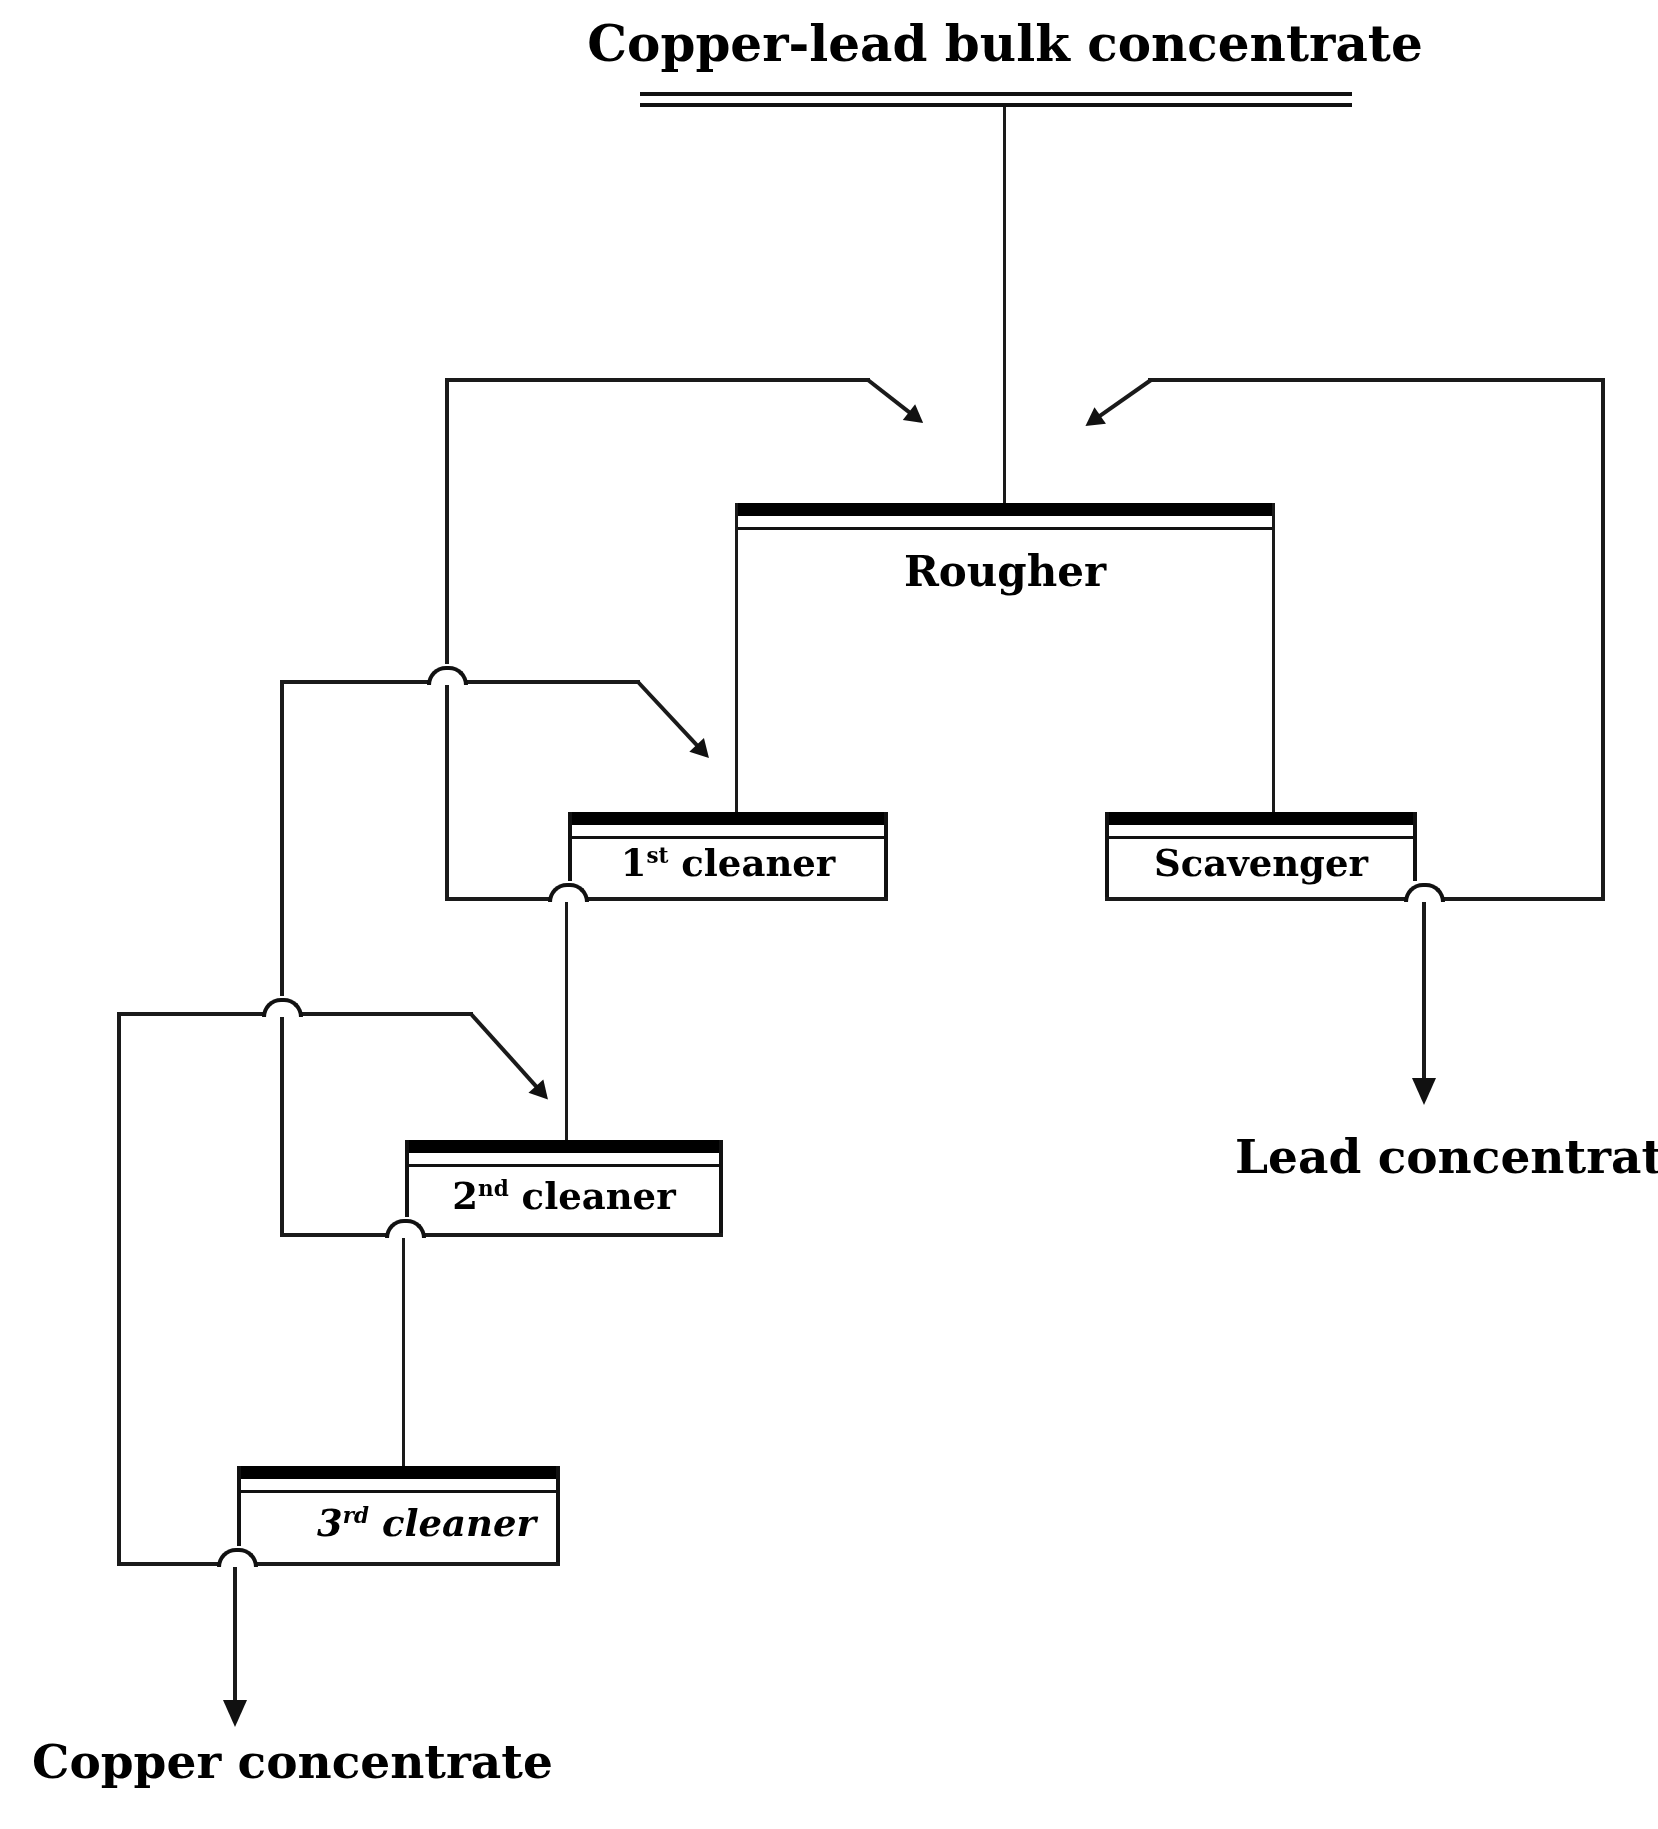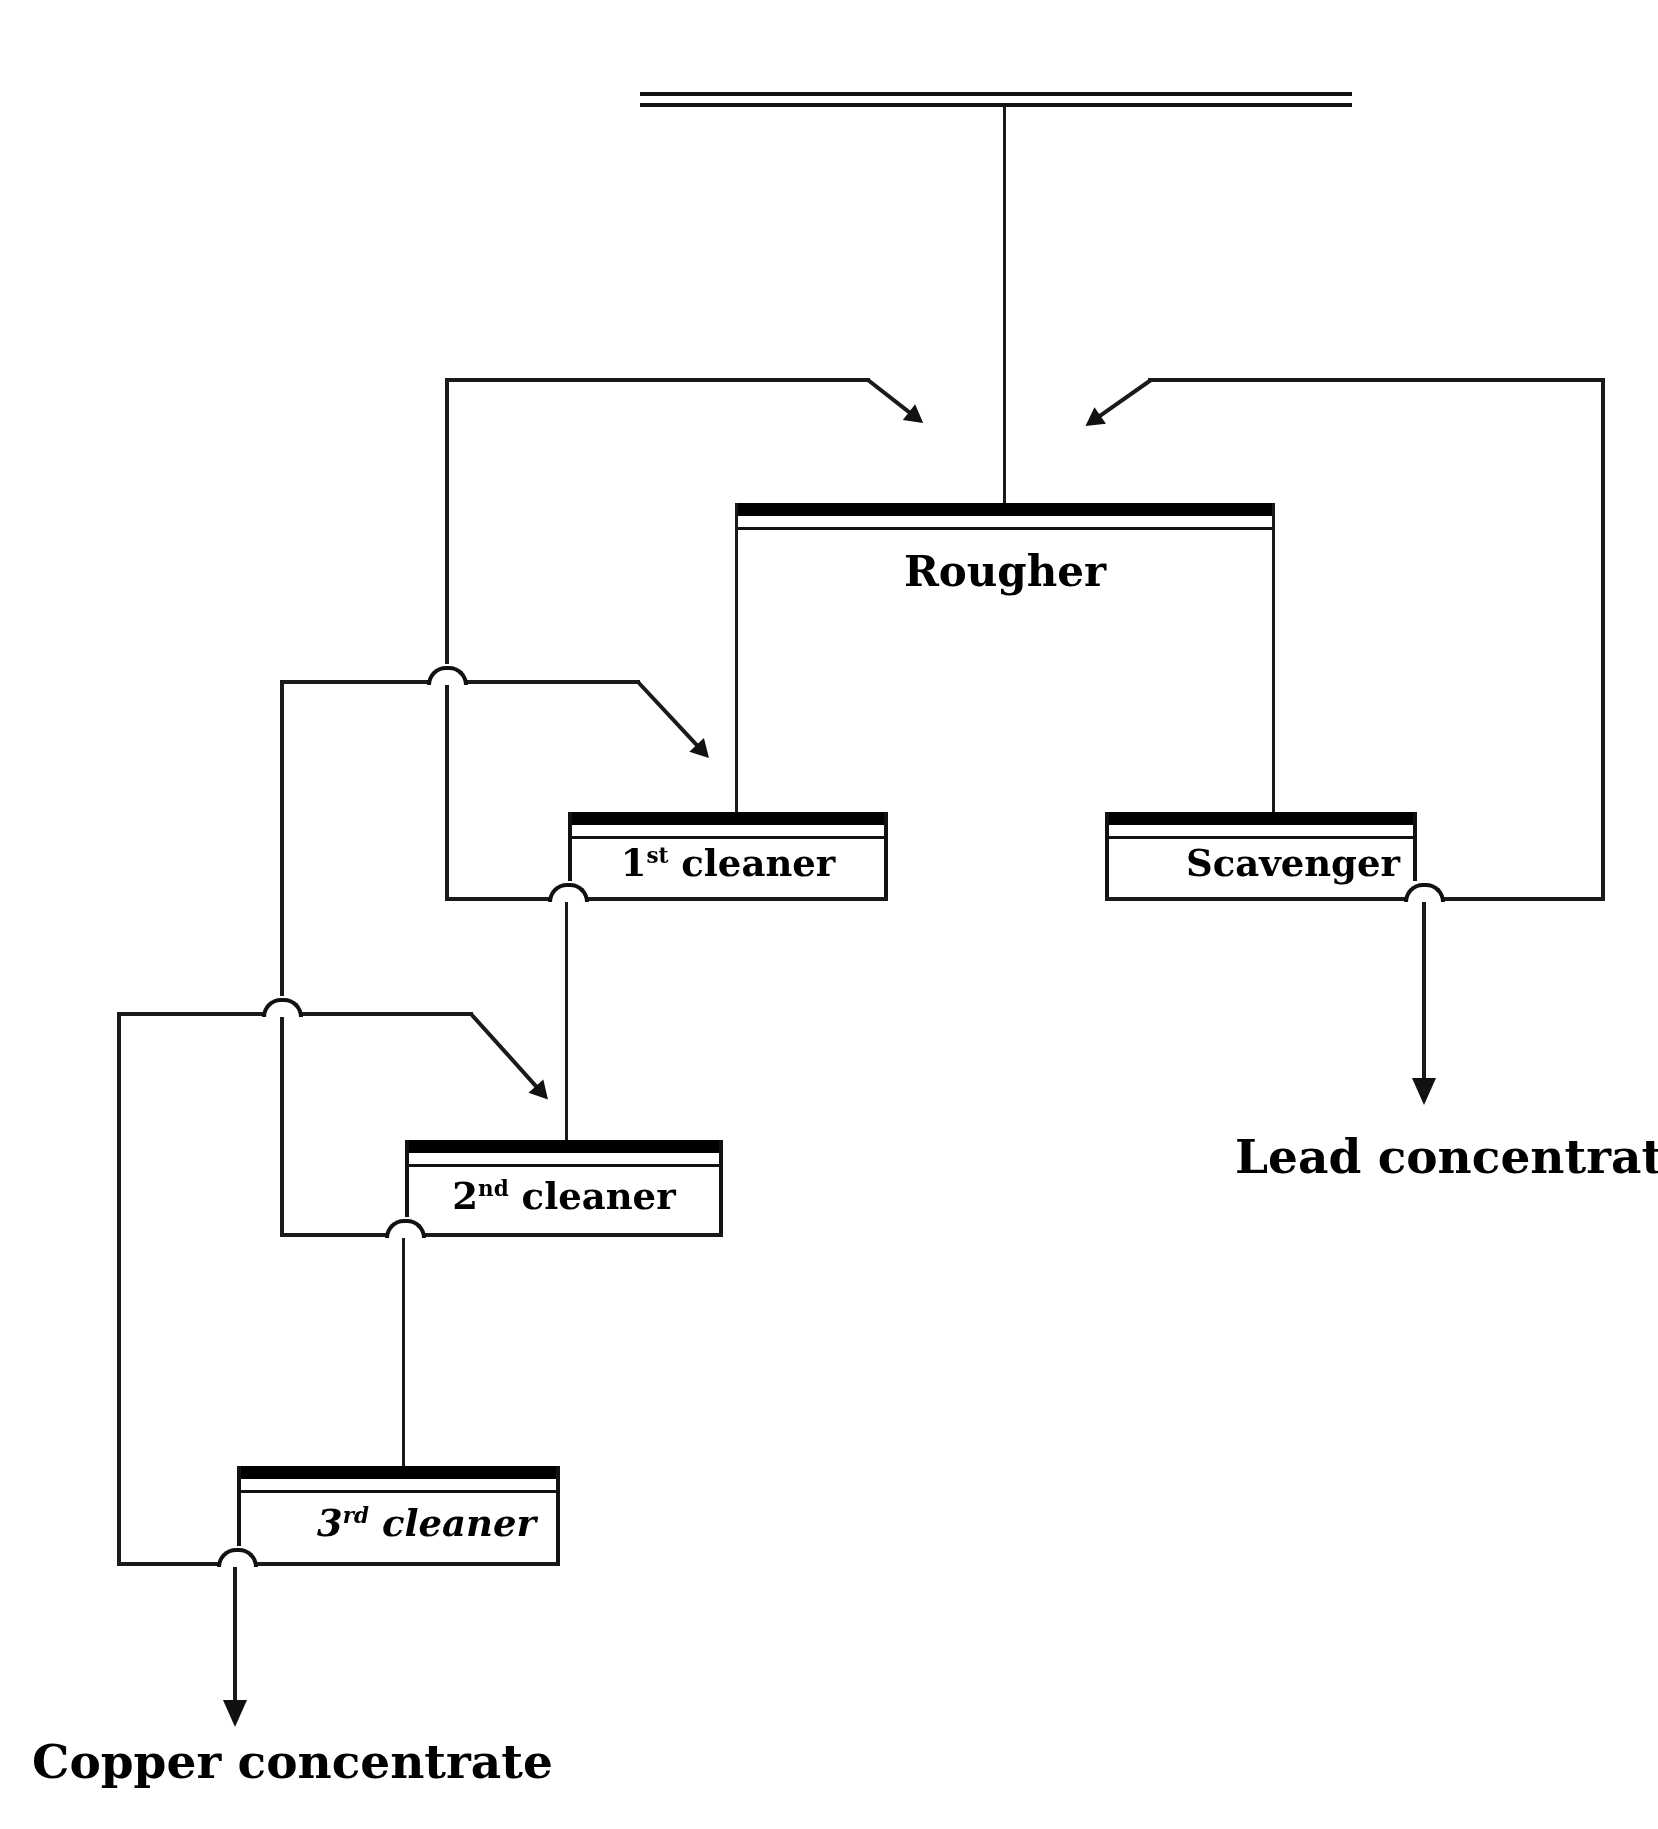--- a/index.html
+++ b/index.html
@@ -40,20 +40,21 @@
   .pbox .topbar{position:absolute;left:0;right:0;top:0;height:13px;background:#000;}
   .pbox .rule{position:absolute;left:0;right:0;top:24px;height:3px;background:#111;}
   .pbox .lb{position:absolute;left:0;top:0;bottom:0;width:4px;background:#111;}
   .pbox .rb{position:absolute;right:0;top:0;bottom:0;width:4px;background:#111;}
 </style>
 </head>
 <body>
 
 <div id="stage">
 
+  <div class="title" style="left:555px;top:14px;width:900px;">Copper-lead bulk concentrate</div>
   <div class="underline2" style="left:640px;top:92px;width:712px;height:15px;box-sizing:border-box;"></div>
 
   <div class="vline" style="left:1003px;top:107px;width:3px;height:396px;"></div>
 
   <div class="vline" style="left:445px;top:378px;width:4px;height:523px;"></div>
   <div class="hline" style="left:445px;top:378px;width:425px;height:4px;"></div>
   <div class="diag" style="left:868px;top:370px;width:70px;transform:rotate(38deg);">
     <div class="shaft"></div>
     <div class="head"></div>
   </div>
@@ -82,21 +83,21 @@
   <div class="hline" style="left:445px;top:897px;width:443px;height:4px;"></div>
 
   <div class="vline" style="left:565px;top:900px;width:3px;height:240px;"></div>
 
   <div class="pbox" style="left:1105px;top:812px;width:312px;height:85px;">
     <div class="topbar"></div>
     <div class="rule"></div>
     <div class="lb"></div>
     <div class="rb"></div>
   </div>
-  <div class="boxlabel" style="left:1105px;top:845px;width:312px;padding-left:32px;">Scavenger</div>
+  <div class="boxlabel" style="left:1105px;top:845px;width:312px;">Scavenger</div>
   <div class="hline" style="left:1105px;top:897px;width:500px;height:4px;"></div>
 
   <div class="vline" style="left:1422px;top:900px;width:4px;height:178px;"></div>
   <div class="head-down" style="left:1412px;top:1078px;"></div>
   <div class="outlabel" style="left:1235px;top:1133px;">Lead concentrate</div>
 
   <div class="vline" style="left:280px;top:682px;width:4px;height:555px;"></div>
   <div class="hline" style="left:280px;top:680px;width:360px;height:4px;"></div>
   <div class="diag" style="left:638px;top:672px;width:104px;transform:rotate(47deg);">
     <div class="shaft"></div>

